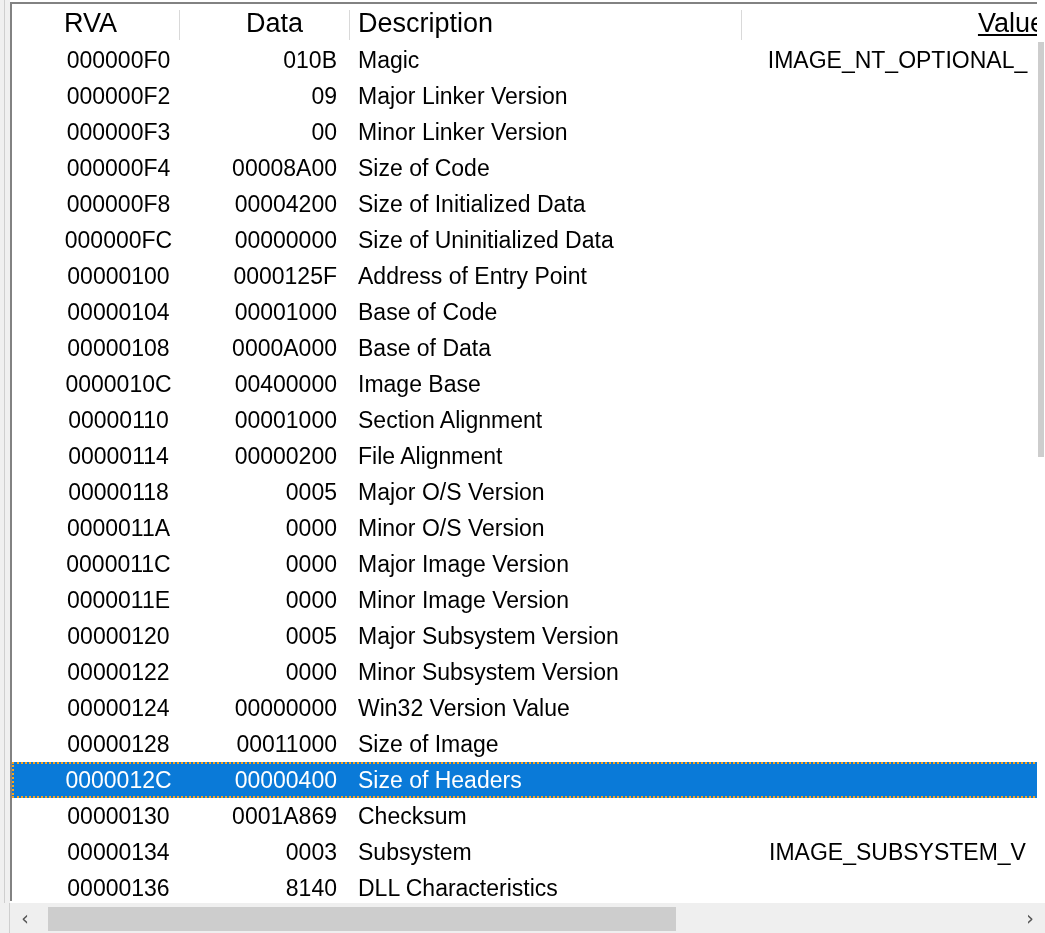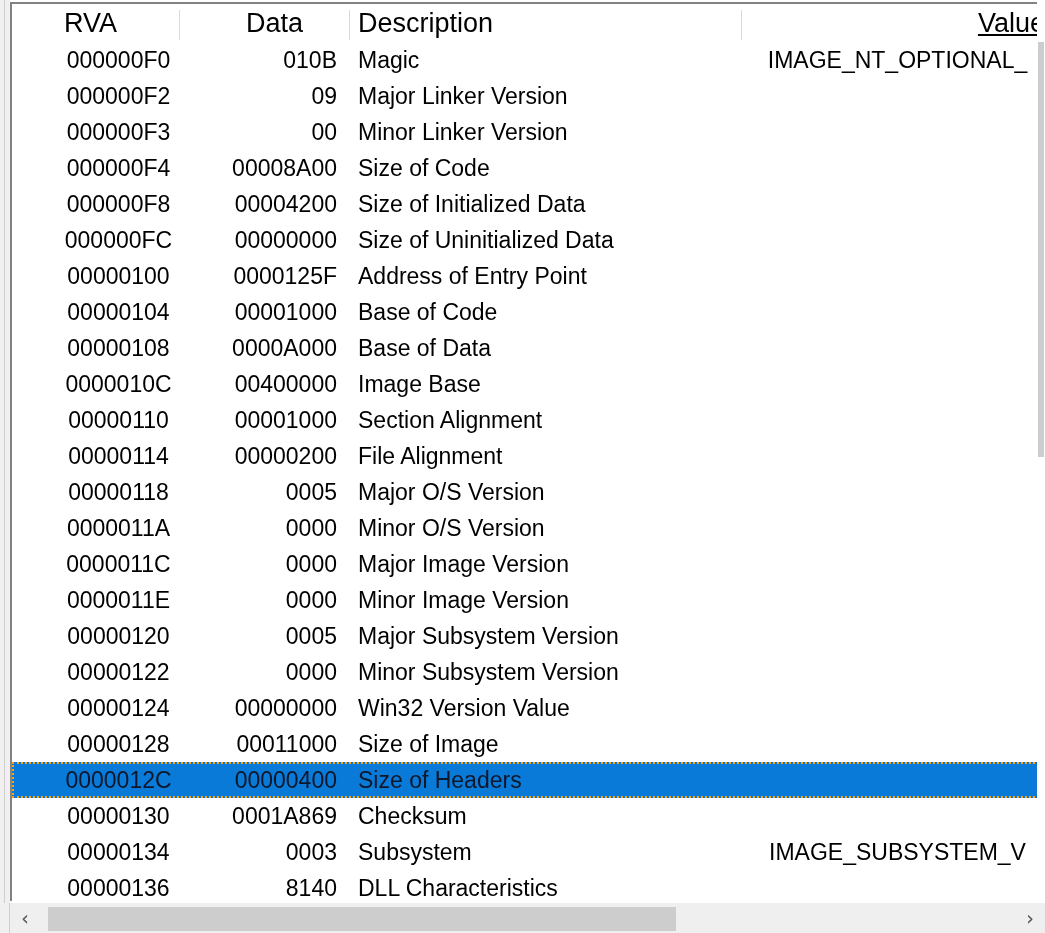--- a/index.html
+++ b/index.html
@@ -103,21 +103,21 @@
   .cell-rva   { left: 0px;   width: 157px; text-align: center; margin-left: 28px; }
   .cell-data  { left: 168px; width: 157px; text-align: right; }
   .cell-desc  { left: 338px; width: 390px; text-align: left; padding-left: 8px; box-sizing: border-box;}
   .cell-value { left: 730px; width: 303px; text-align: center; padding-left: 8px; box-sizing: border-box;}
 
   .lv-row.selected {
     background: #0a7ad8;
     outline: 2px dotted #ffa31a;
     outline-offset: -2px;
   }
-  .lv-row.selected .cell { color: #0f172a; }
+  .lv-row.selected .cell { color: #ffffff; }
 
   
   #vscroll {
     position: absolute;
     right: 0px;
     top: 2px;
     width: 8px;
     height: 899px;
     background: #ffffff;
   }

